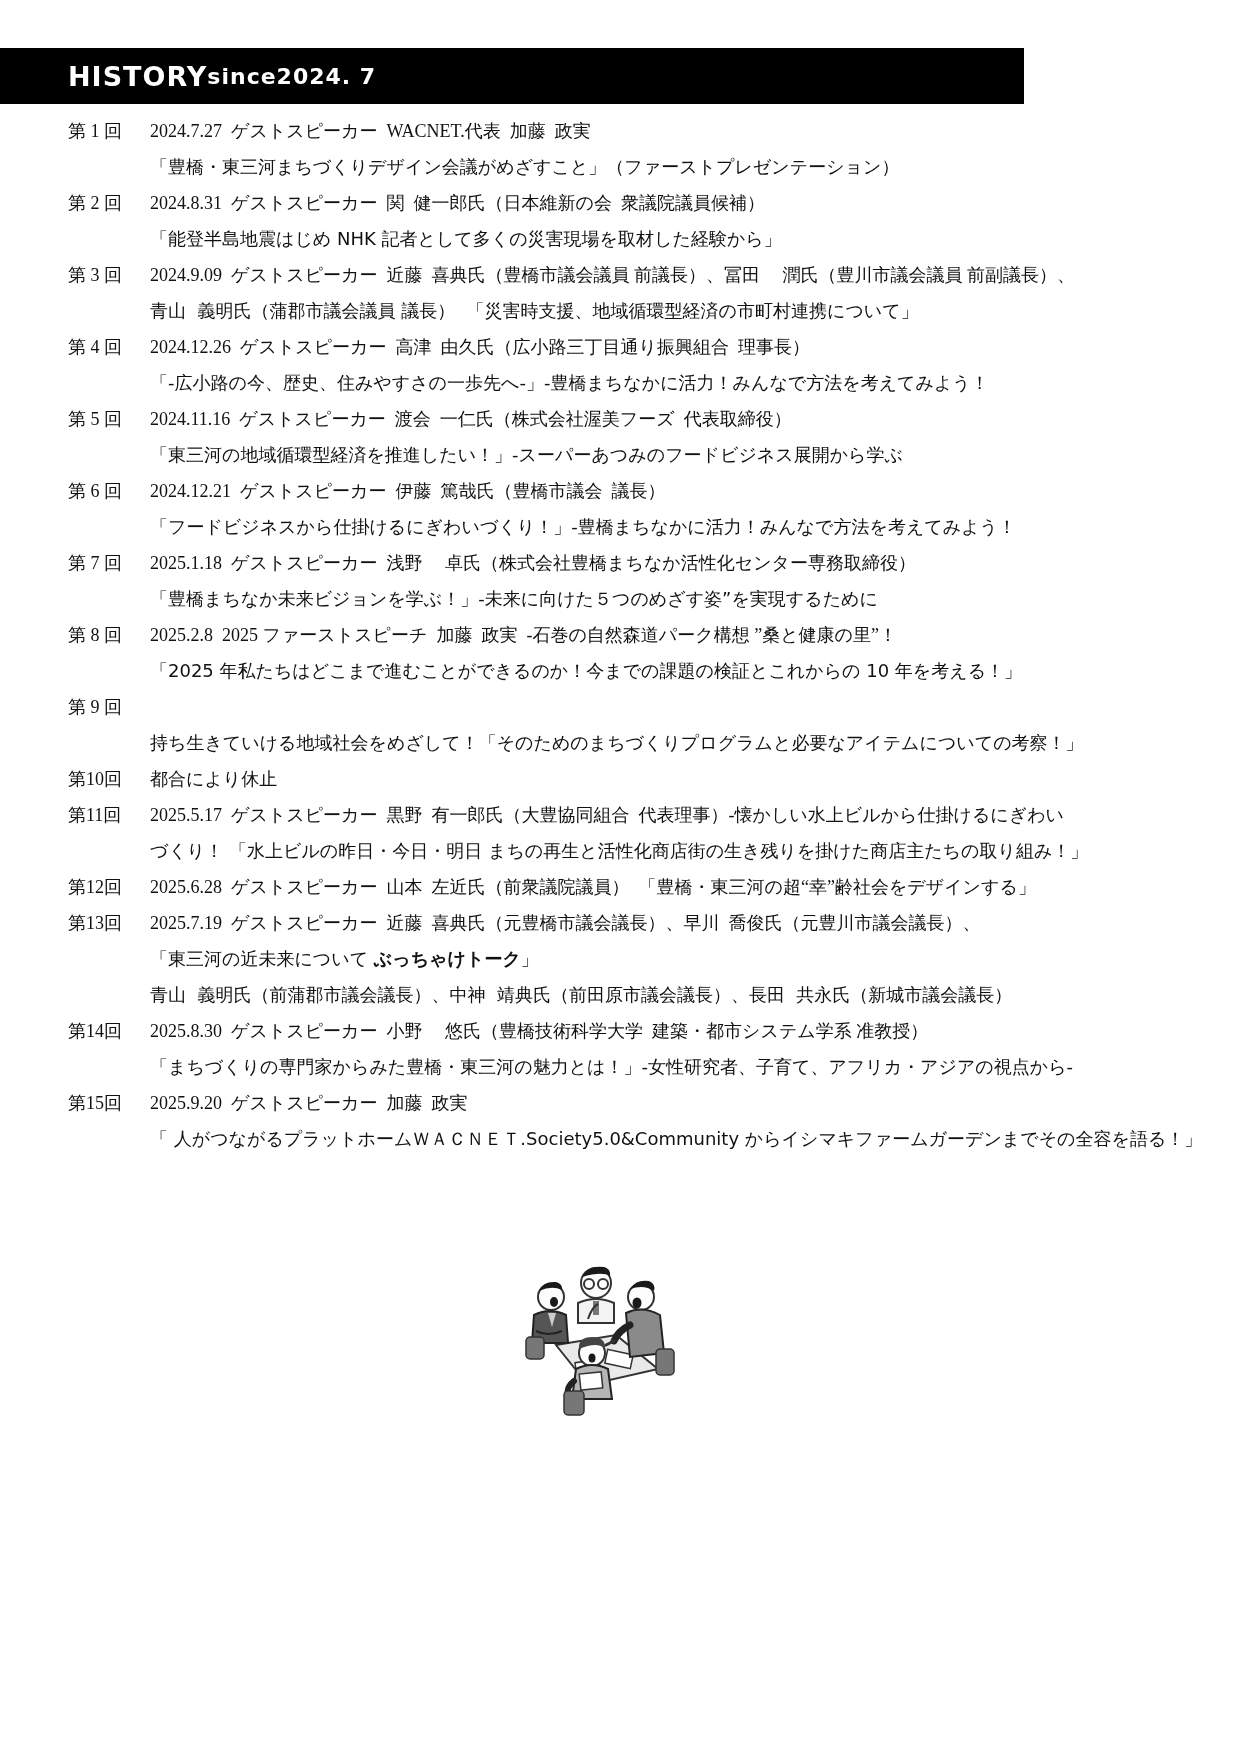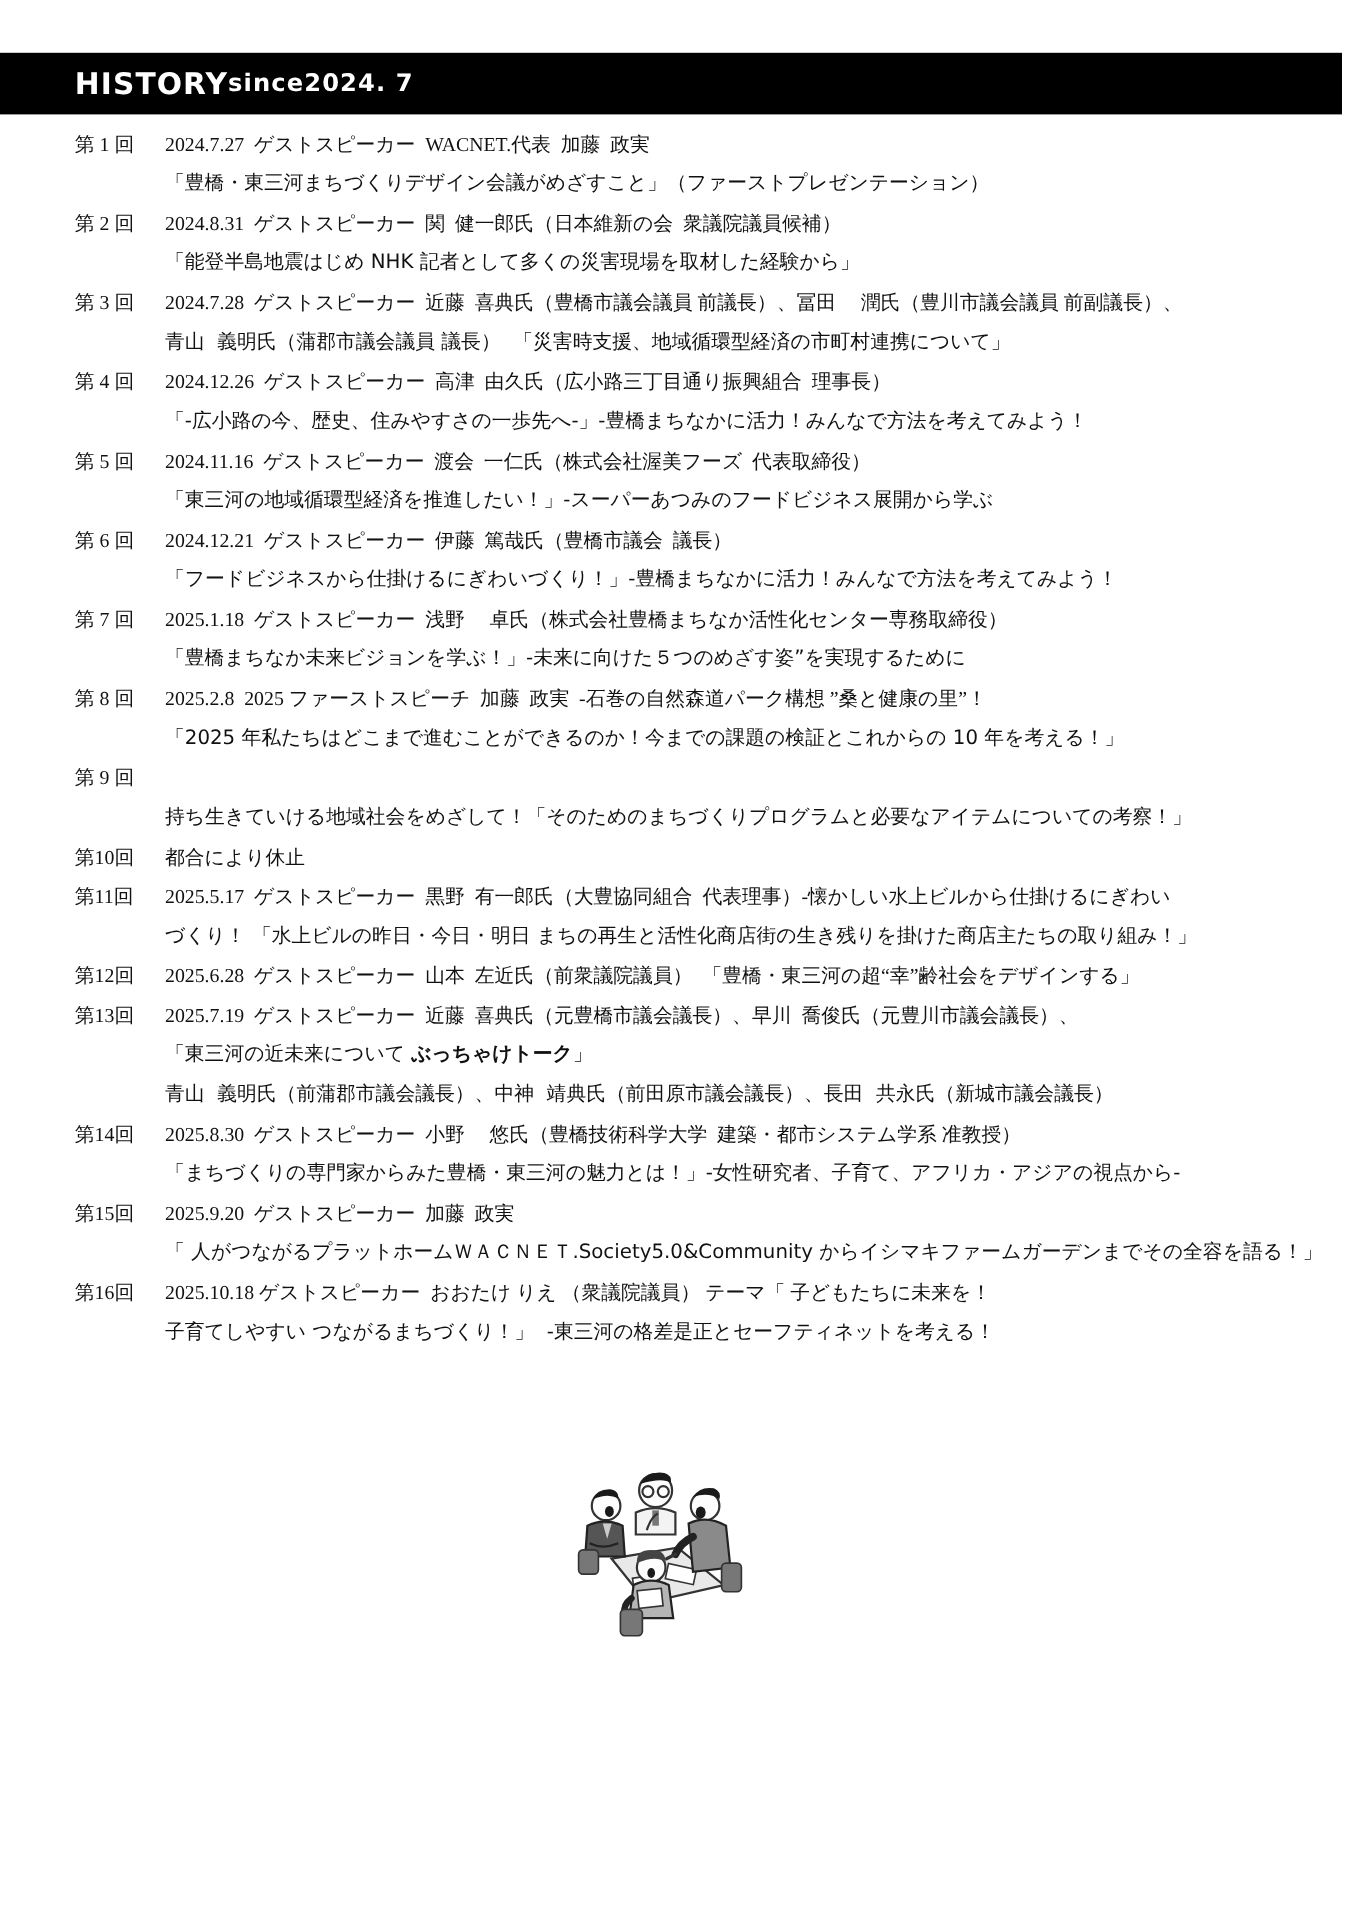--- a/index.html
+++ b/index.html
@@ -1,21 +1,21 @@
 <!DOCTYPE html>
 <html lang="ja"><head>
 <meta charset="utf-8">
 <style>
   * { margin:0; padding:0; box-sizing:border-box; }
   html,body { width:1240px; background:#ffffff; }
   body { height:1755px; overflow:hidden; font-family:"DejaVu Sans", sans-serif; color:#111; position:relative; }
 
   .topbar {
     margin-top:48px;
-    width:1220px; height:56px;
+    width:1024px; height:56px;
     background:#000;
     display:flex; align-items:center;
     padding-left:68px;
   }
   .topbar .title { color:#fff; font-weight:bold; font-size:27px; letter-spacing:1px; }
   .topbar .subtitle { color:#fff; font-weight:bold; font-size:22px; letter-spacing:1px; }
 
   .content { margin-top:9px; padding-left:68px; padding-right:4px; }
   .entry { }
   .line { line-height:36px; font-size:18px; white-space:pre; }
@@ -41,21 +41,21 @@
 <div class="content" id="history-list">
     <div class="entry">
       <div class="line first"><span class="label">第 1 回</span><span class="text">2024.7.27  ゲストスピーカー  WACNET.代表  加藤  政実</span></div>
       <div class="line cont"><span class="text">「豊橋・東三河まちづくりデザイン会議がめざすこと」（ファーストプレゼンテーション）</span></div>
     </div>
     <div class="entry">
       <div class="line first"><span class="label">第 2 回</span><span class="text">2024.8.31  ゲストスピーカー  関  健一郎氏（日本維新の会  衆議院議員候補）</span></div>
       <div class="line cont"><span class="text">「能登半島地震はじめ NHK 記者として多くの災害現場を取材した経験から」</span></div>
     </div>
     <div class="entry">
-      <div class="line first"><span class="label">第 3 回</span><span class="text">2024.7.28  ゲストスピーカー  近藤  喜典氏（豊橋市議会議員 前議長）、冨田　 潤氏（豊川市議会議員 前副議長）、</span></div>
+      <div class="line first"><span class="label">第 3 回</span><span class="text">2024.9.09  ゲストスピーカー  近藤  喜典氏（豊橋市議会議員 前議長）、冨田　 潤氏（豊川市議会議員 前副議長）、</span></div>
       <div class="line cont"><span class="text">青山  義明氏（蒲郡市議会議員 議長）  「災害時支援、地域循環型経済の市町村連携について」</span></div>
     </div>
     <div class="entry">
       <div class="line first"><span class="label">第 4 回</span><span class="text">2024.12.26  ゲストスピーカー  高津  由久氏（広小路三丁目通り振興組合  理事長）</span></div>
       <div class="line cont"><span class="text">「-広小路の今、歴史、住みやすさの一歩先へ-」-豊橋まちなかに活力！みんなで方法を考えてみよう！</span></div>
     </div>
     <div class="entry">
       <div class="line first"><span class="label">第 5 回</span><span class="text">2024.11.16  ゲストスピーカー  渡会  一仁氏（株式会社渥美フーズ  代表取締役）</span></div>
       <div class="line cont"><span class="text">「東三河の地域循環型経済を推進したい！」-スーパーあつみのフードビジネス展開から学ぶ</span></div>
     </div>
@@ -90,24 +90,20 @@
       <div class="line cont"><span>「東三河の近未来について </span><span class="seg-bold">ぶっちゃけトーク</span><span>」</span></div>
       <div class="line cont"><span class="text">青山  義明氏（前蒲郡市議会議長）、中神  靖典氏（前田原市議会議長）、長田  共永氏（新城市議会議長）</span></div>
     </div>
     <div class="entry">
       <div class="line first"><span class="label">第14回</span><span class="text">2025.8.30  ゲストスピーカー  小野　 悠氏（豊橋技術科学大学  建築・都市システム学系 准教授）</span></div>
       <div class="line cont"><span class="text">「まちづくりの専門家からみた豊橋・東三河の魅力とは！」-女性研究者、子育て、アフリカ・アジアの視点から-</span></div>
     </div>
     <div class="entry">
       <div class="line first"><span class="label">第15回</span><span class="text">2025.9.20  ゲストスピーカー  加藤  政実</span></div>
       <div class="line cont"><span class="text">「 人がつながるプラットホームＷＡＣＮＥＴ.Society5.0&amp;Community からイシマキファームガーデンまでその全容を語る！」</span></div>
-    </div>
-    <div class="entry">
-      <div class="line first"><span class="label">第16回</span><span class="text">2025.10.18 ゲストスピーカー  おおたけ りえ （衆議院議員） テーマ「 子どもたちに未来を！</span></div>
-      <div class="line cont"><span class="text">子育てしやすい つながるまちづくり！」  -東三河の格差是正とセーフティネットを考える！</span></div>
     </div>
   </div>
 
 <div class="illustration">
   <svg width="160" height="175" viewBox="0 0 160 175" xmlns="http://www.w3.org/2000/svg">
 
     <polygon points="38,88 98,78 140,112 70,128" fill="#e9e9e9" stroke="#333" stroke-width="2"></polygon>
 
     <rect x="88" y="95" width="26" height="14" fill="#fff" stroke="#333" stroke-width="1.5" transform="rotate(12 101 102)"></rect>
     <rect x="58" y="104" width="24" height="16" fill="#fff" stroke="#333" stroke-width="1.5" transform="rotate(-8 70 112)"></rect>

